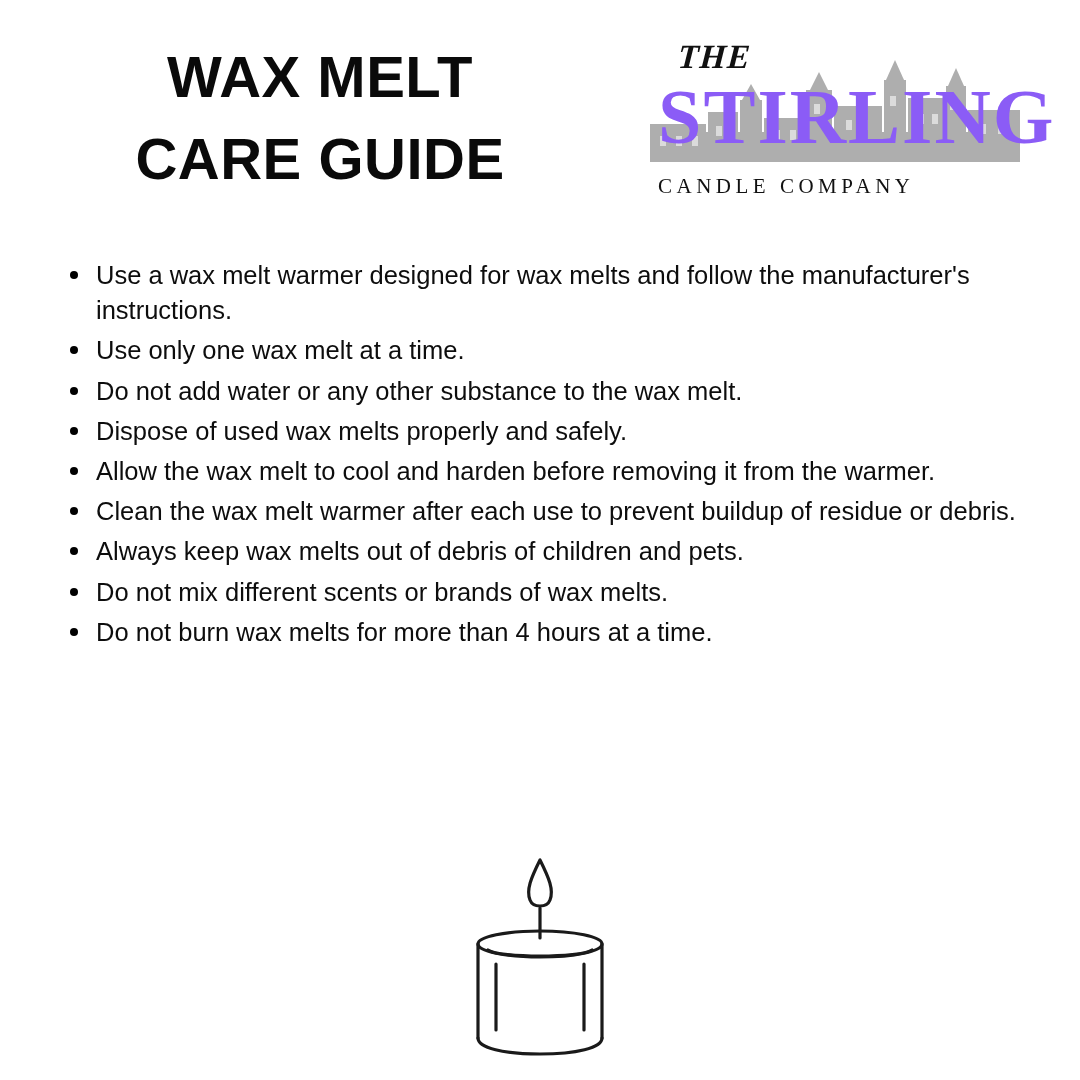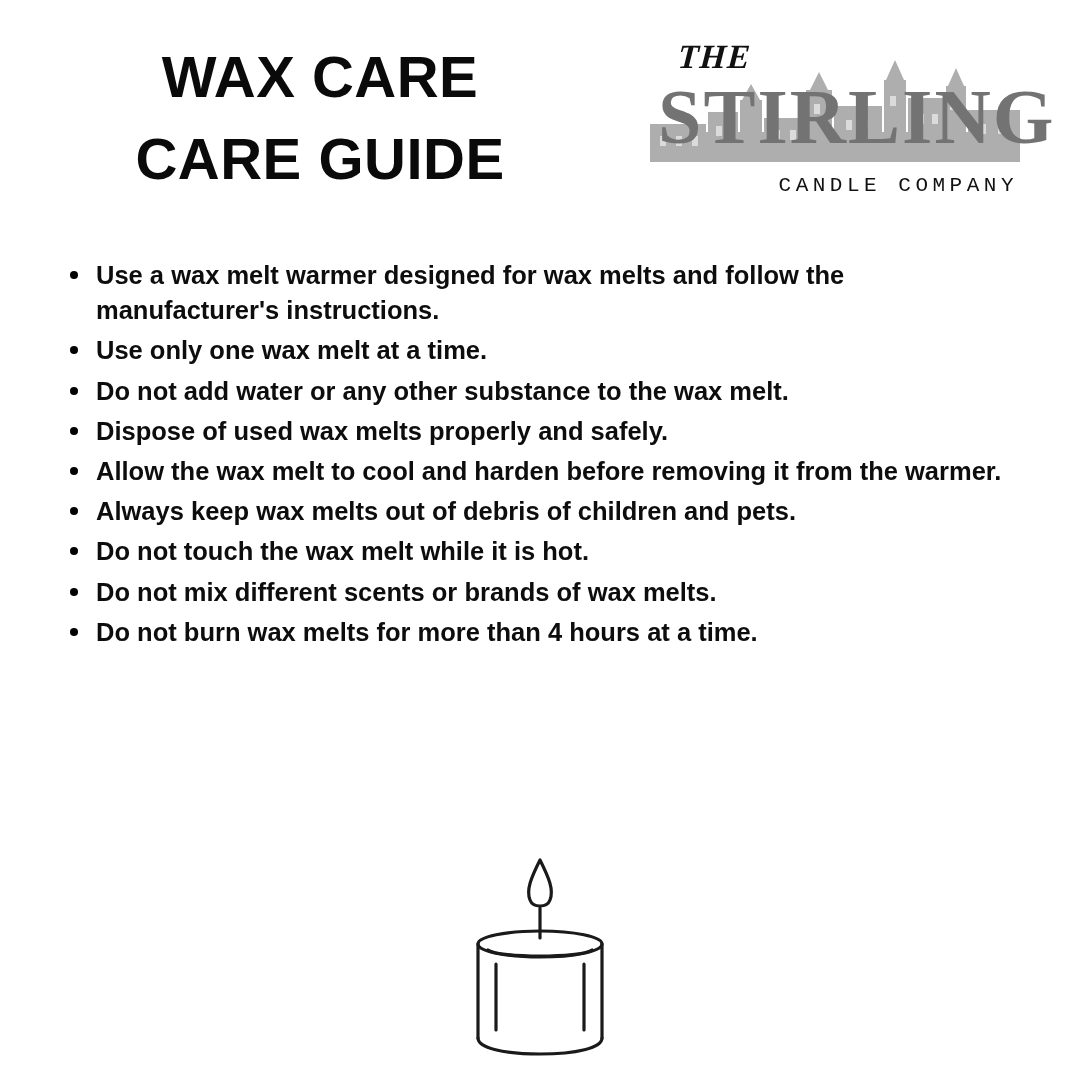--- a/index.html
+++ b/index.html
@@ -77,44 +77,43 @@
     position: absolute;
     left: 8px;
     top: 46px;
     width: 360px;
     text-align: center;
     font-family: "Liberation Serif", serif;
     font-weight: bold;
     font-size: 78px;
     line-height: 1;
     letter-spacing: 2px;
-    color: #737373;
+    color: #8b5cf6;
   }
   .logo-sub {
     position: absolute;
     left: 8px;
     top: 142px;
     width: 360px;
-    text-align: right;
-    font-family: Liberation Mono, monospace;
+    text-align: left;
+    font-family: Liberation Serif, serif;
     font-size: 21px;
     letter-spacing: 4.5px;
     color: #111;
   }
 
   
   .list-wrap {
     padding: 46px 52px 0 62px;
     box-sizing: border-box;
   }
   ul.care-list {
     list-style: none;
     margin: 0;
     padding: 0;
-    font-weight: bold;
   }
   ul.care-list li {
     position: relative;
     padding-left: 34px;
     font-size: 25.5px;
     line-height: 1.38;
     color: #0d0d0d;
     margin-bottom: 5px;
   }
   ul.care-list li::before {
@@ -139,21 +138,21 @@
   }
 </style>
 </head>
 <body>
 
 <div class="page">
 
   <div class="header">
 
     <div class="title-block">
-      <div class="title-line">WAX CARE</div>
+      <div class="title-line">WAX MELT</div>
       <div class="title-line">CARE GUIDE</div>
     </div>
 
     <div class="logo-block">
       <svg class="logo-skyline" viewBox="0 0 370 122">
         <g fill="#9a9a9a" opacity="0.85">
           <rect x="0" y="92" width="370" height="30"></rect>
           <rect x="0" y="84" width="56" height="38"></rect>
           <rect x="58" y="72" width="30" height="50"></rect>
           <rect x="90" y="60" width="22" height="62"></rect>
@@ -195,22 +194,22 @@
 
   </div>
 
   <div class="list-wrap">
     <ul class="care-list">
       <li>Use a wax melt warmer designed for wax melts and follow the manufacturer's instructions.</li>
       <li>Use only one wax melt at a time.</li>
       <li>Do not add water or any other substance to the wax melt.</li>
       <li>Dispose of used wax melts properly and safely.</li>
       <li>Allow the wax melt to cool and harden before removing it from the warmer.</li>
+      <li>Clean the wax melt warmer after each use to prevent buildup of residue or debris.</li>
       <li>Always keep wax melts out of debris of children and pets.</li>
-      <li>Do not touch the wax melt while it is hot.</li>
       <li>Do not mix different scents or brands of wax melts.</li>
       <li>Do not burn wax melts for more than 4 hours at a time.</li>
     </ul>
   </div>
 
   <div class="candle-wrap">
     <svg width="160" height="210" viewBox="0 0 160 210">
       <g fill="none" stroke="#1a1a1a" stroke-width="3.2" stroke-linecap="round" stroke-linejoin="round">
 
         <path d="M80 8 C71 26 66 38 70 48 C73 56 87 56 90 48 C94 38 89 26 80 8 Z"></path>

